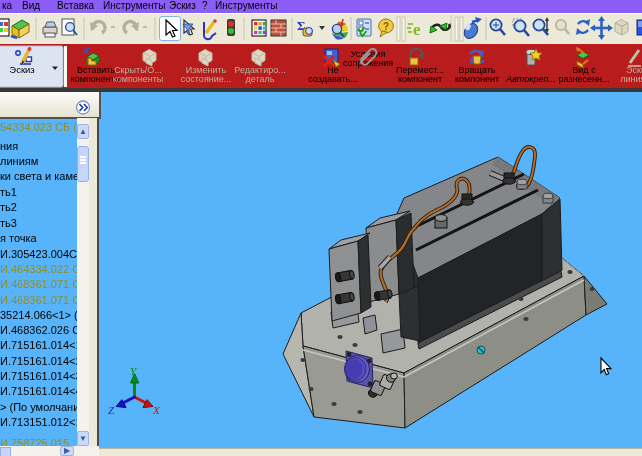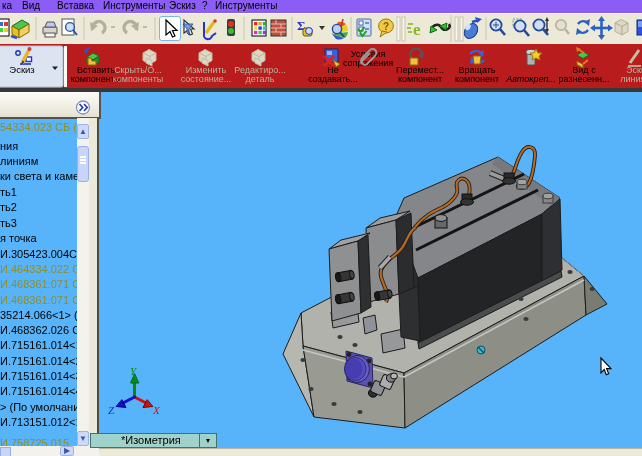--- a/index.html
+++ b/index.html
@@ -86,24 +86,20 @@
     <div class="olv" style="top:437px">И.758725.015</div>
   </div>
   <div class="abs" id="vsb"></div>
   <div class="sbtn" style="left:77px;top:124px;">▲</div>
   <div class="abs" id="vthumb"></div>
   <div class="sbtn" style="left:77px;top:431px;">▼</div>
   <div class="abs" id="hsb"></div>
   <div class="abs" id="hthumb"></div>
   <div class="sbtn" style="left:60px;top:446px;width:14px;height:10px;line-height:8px;">▶</div>
   <div class="abs" id="statusbar"></div>
-  <div class="abs" id="vtab">
-      <span class="tx">*Изометрия</span>
-      <span class="dd">▼</span>
-    </div>
   <svg class="abs" id="gfx" viewBox="0 0 642 456">
   <g id="model" stroke="#1c1c1c" stroke-width="1" stroke-linejoin="round">
 
     <polygon points="301,313 498,210 562,258 584,276 404,373 303,346" fill="#b0b2ab"></polygon>
 
     <polygon points="301,313 283,354 314,417 303,346" fill="#b6b8b0"></polygon>
 
     <polygon points="303,346 404,373 405,428 314,417" fill="#999b93"></polygon>
 
     <polygon points="404,373 584,276 586,315 405,428" fill="#8d8f87"></polygon>

